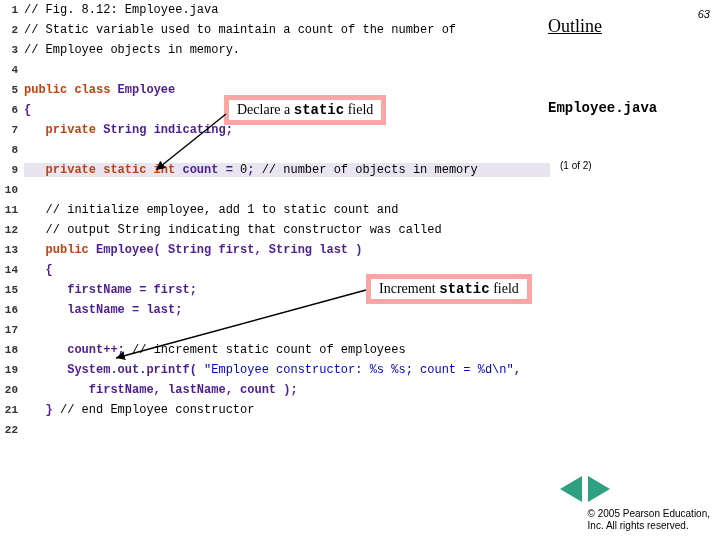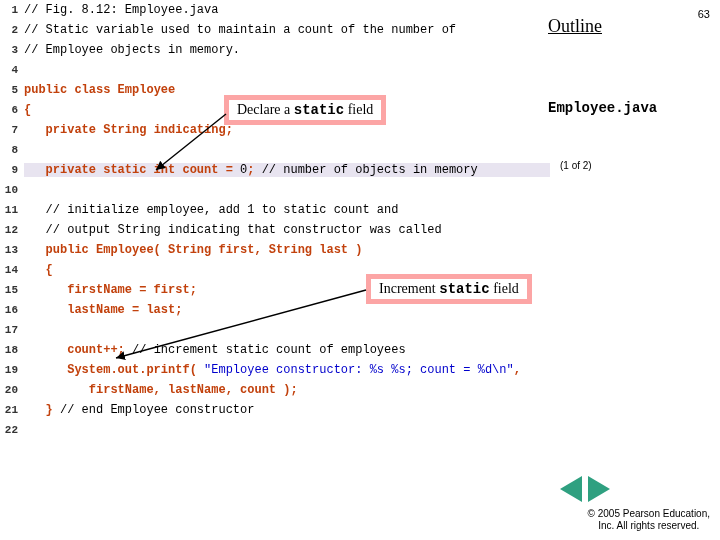--- a/index.html
+++ b/index.html
@@ -31,36 +31,37 @@
     color: #333;
     font-weight: bold;
     padding-right: 6px;
     font-size: 11px;
   }
   .line-content { flex: 1; }
   .line-highlight { background: #e8e4f0; }
   .c-comment { color: #000000; }
   .c-keyword { color: #c2410c; font-weight: bold; }
   .c-string  { color: #0000cc; }
-  .c-plain   { color: #c2410c; font-weight: bold; }
+  .c-plain   { color: #4c1d95; font-weight: bold; }
   .c-normal  { color: #000; }
 
   .outline {
     position: absolute;
     top: 16px;
     left: 548px;
     font-family: "Times New Roman", serif;
     font-size: 18px;
     text-decoration: underline;
   }
   .page-num {
     position: absolute;
     top: 8px;
     right: 10px;
     font-size: 11px;
+    font-style: italic;
   }
   .filename {
     position: absolute;
     top: 100px;
     left: 548px;
     font-family: Consolas, "Courier New", monospace;
     font-size: 14px;
     font-weight: bold;
   }
   .slide-part {
@@ -82,21 +83,21 @@
   .callout .mono { font-family: Consolas, "Courier New", monospace; font-weight: bold; }
   .callout1 { top: 95px; left: 224px; }
   .callout2 { top: 274px; left: 366px; }
 
   .arrow { position: absolute; pointer-events: none; }
 
   .copyright {
     position: absolute;
     right: 10px;
     bottom: 8px;
-    text-align: center;
+    text-align: left;
     font-size: 10px;
     line-height: 1.2;
   }
 
   .nav-btns {
     position: absolute;
     right: 110px;
     bottom: 38px;
     display: flex;
     gap: 6px;

